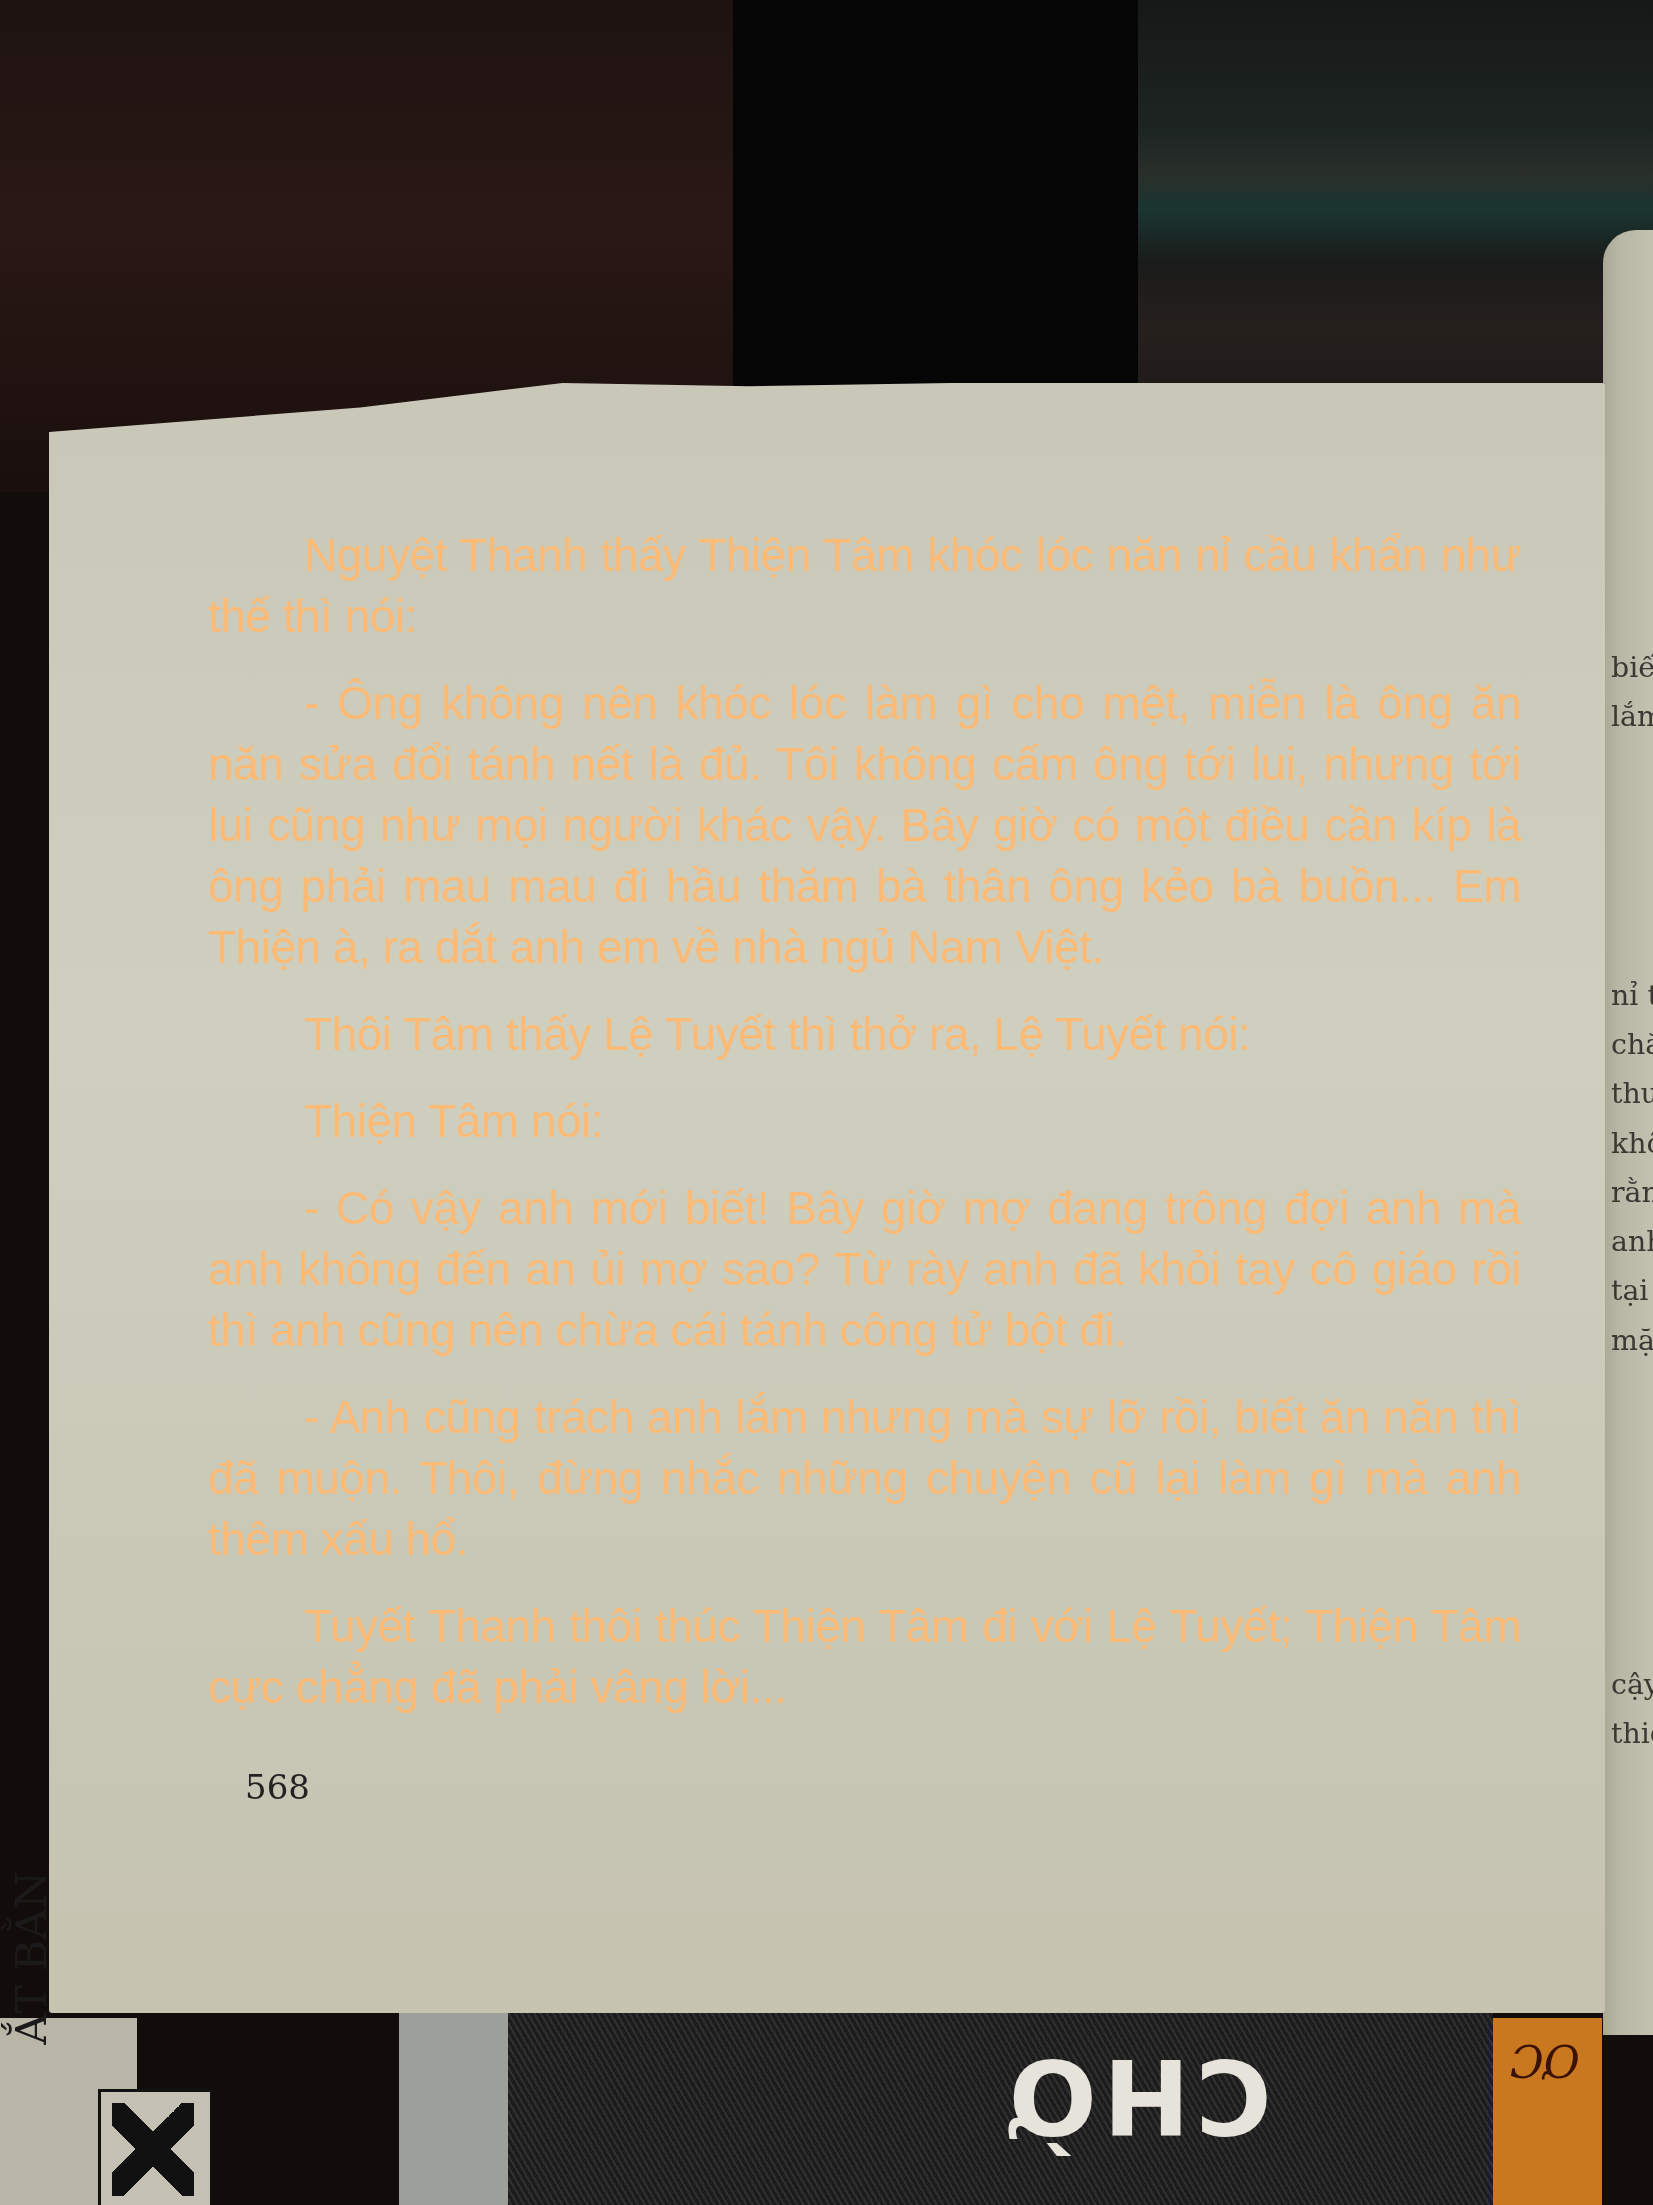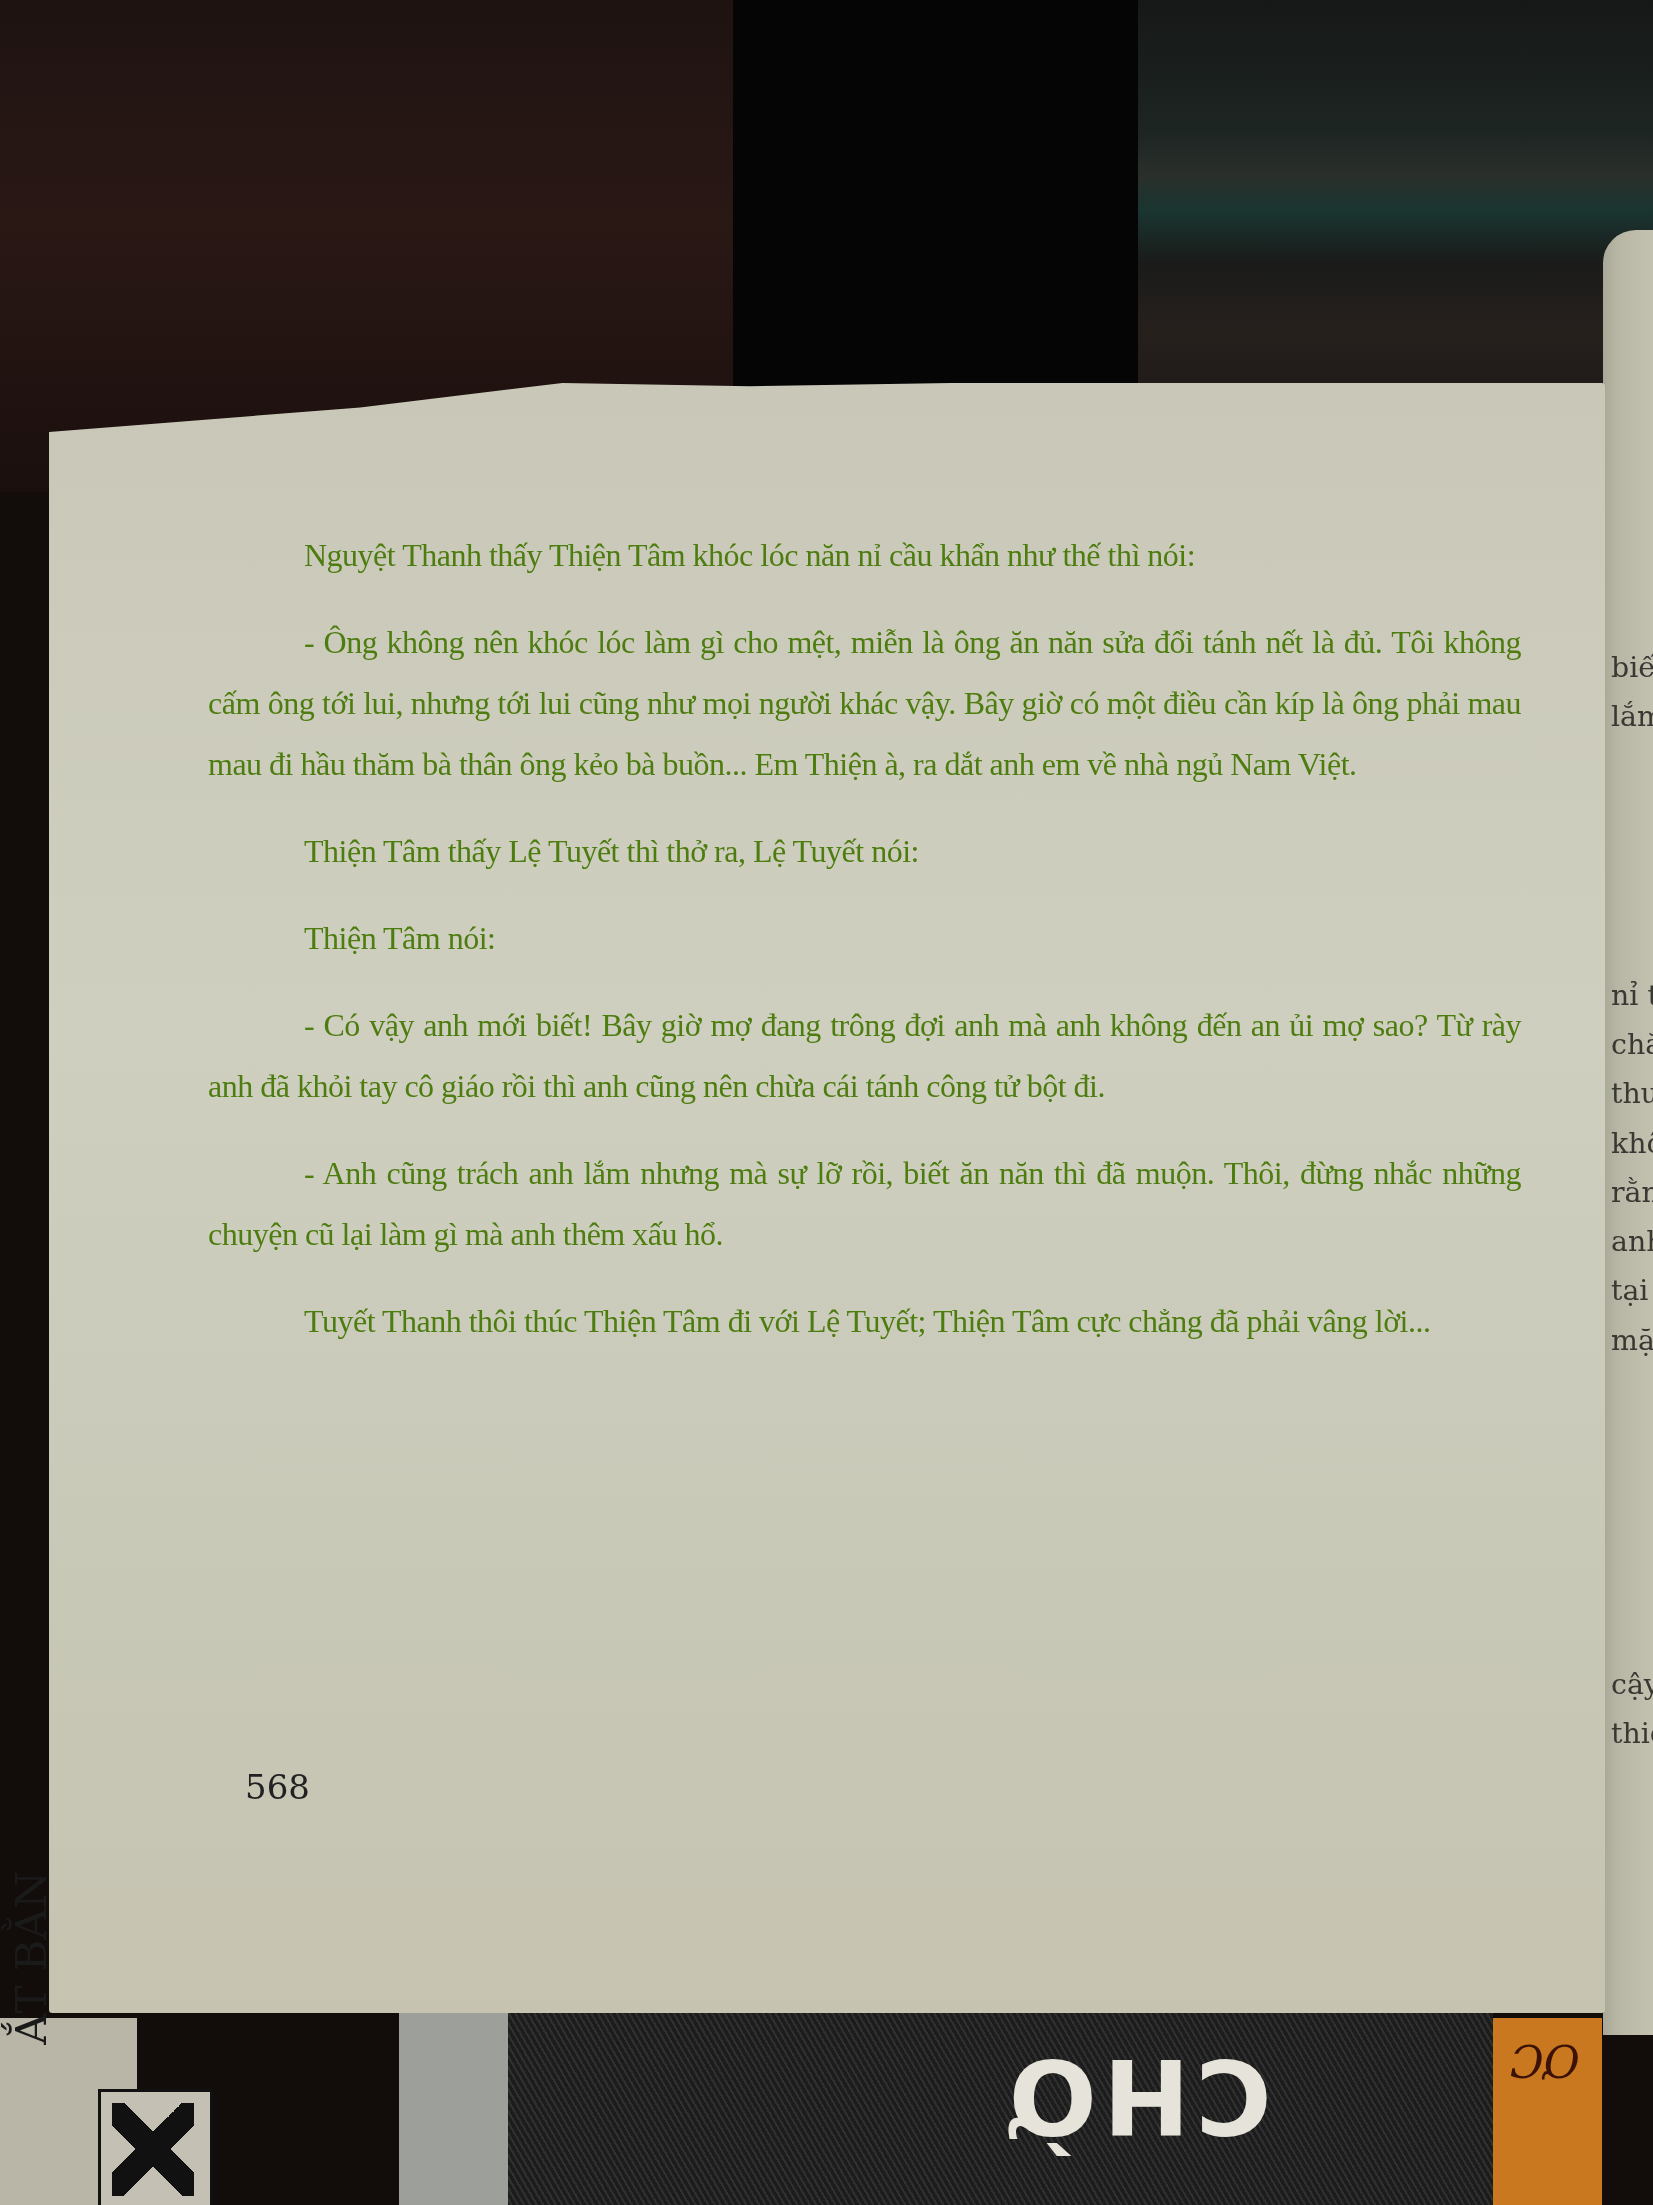--- a/index.html
+++ b/index.html
@@ -23,22 +23,22 @@
   
   .page {
     position:absolute; left:49px; top:383px; width:1556px; height:1630px;
     background:linear-gradient(180deg,#c9c8b8 0%,#cfcfc0 40%,#c8c8b7 75%,#c6c3b0 100%);
     border-radius:3.3px;
     clip-path: polygon(0 3%, 20% 1.5%, 33% 0%, 45% 0.2%, 58% 0%, 100% 0%, 100% 100%, 0 100%);
     box-shadow: 0 0 16.4px rgba(0,0,0,.4);
   }
   .content {
     position:absolute; left:208px; top:525px; width:1313px;
-    color:#4d7c0f; font-size:32px; line-height:61px;
-    font-family:Liberation Serif, serif; letter-spacing:-0.5px;
+    color:#fdba74; font-size:46px; line-height:61px;
+    font-family:Liberation Sans, sans-serif; letter-spacing:-0.5px;
   }
   .para { margin:0 0 26px 0; text-align:justify; }
   .para .indent { display:inline-block; width:96px; }
   .page-number { position:absolute; left:209px; top:1767px; font-size:34px; color:#222; font-family:"DejaVu Serif", serif;margin-left:36px; }
 
   
   .cover-left { position:absolute; left:0; top:2018px; width:137px; height:187px; background:#b9b6a8; }
   .cover-left-text { position:absolute; left:5.5px; top:1871px; writing-mode:vertical-rl; transform:rotate(180deg);
     font-size:43px; color:#1a1a1a; font-family:"DejaVu Serif", serif; }
   .logo-box { position:absolute; left:98px; top:2089px; width:109px; height:116px; border:3.3px solid #111; background:#c4c1b4; }
@@ -73,21 +73,21 @@
   <div class="side-text" style="top:1324px">mặt</div>
   <div class="side-text" style="top:1668px">cậy</div>
   <div class="side-text" style="top:1717px">thiế</div>
 </div>
 
 <div class="page"></div>
 
 <div class="content">
   <p class="para"><span class="indent"></span><span>Nguyệt Thanh thấy Thiện Tâm khóc lóc năn nỉ cầu khẩn như thế thì nói:</span></p>
   <p class="para"><span class="indent"></span><span>- Ông không nên khóc lóc làm gì cho mệt, miễn là ông ăn năn sửa đổi tánh nết là đủ. Tôi không cấm ông tới lui, nhưng tới lui cũng như mọi người khác vậy. Bây giờ có một điều cần kíp là ông phải mau mau đi hầu thăm bà thân ông kẻo bà buồn... Em Thiện à, ra dắt anh em về nhà ngủ Nam Việt.</span></p>
-  <p class="para"><span class="indent"></span><span>Thiện Tâm thấy Lệ Tuyết thì thở ra, Lệ Tuyết nói:</span></p>
+  <p class="para"><span class="indent"></span><span>Thôi Tâm thấy Lệ Tuyết thì thở ra, Lệ Tuyết nói:</span></p>
   <p class="para"><span class="indent"></span><span>Thiện Tâm nói:</span></p>
   <p class="para"><span class="indent"></span><span>- Có vậy anh mới biết! Bây giờ mợ đang trông đợi anh mà anh không đến an ủi mợ sao? Từ rày anh đã khỏi tay cô giáo rồi thì anh cũng nên chừa cái tánh công tử bột đi.</span></p>
   <p class="para"><span class="indent"></span><span>- Anh cũng trách anh lắm nhưng mà sự lỡ rồi, biết ăn năn thì đã muộn. Thôi, đừng nhắc những chuyện cũ lại làm gì mà anh thêm xấu hổ.</span></p>
   <p class="para"><span class="indent"></span><span>Tuyết Thanh thôi thúc Thiện Tâm đi với Lệ Tuyết; Thiện Tâm cực chẳng đã phải vâng lời...</span></p>
 </div>
 
 <div class="page-number">568</div>
 
 <div class="cover-left"></div>
 <div class="cover-left-text">ẮT BẰN</div>

